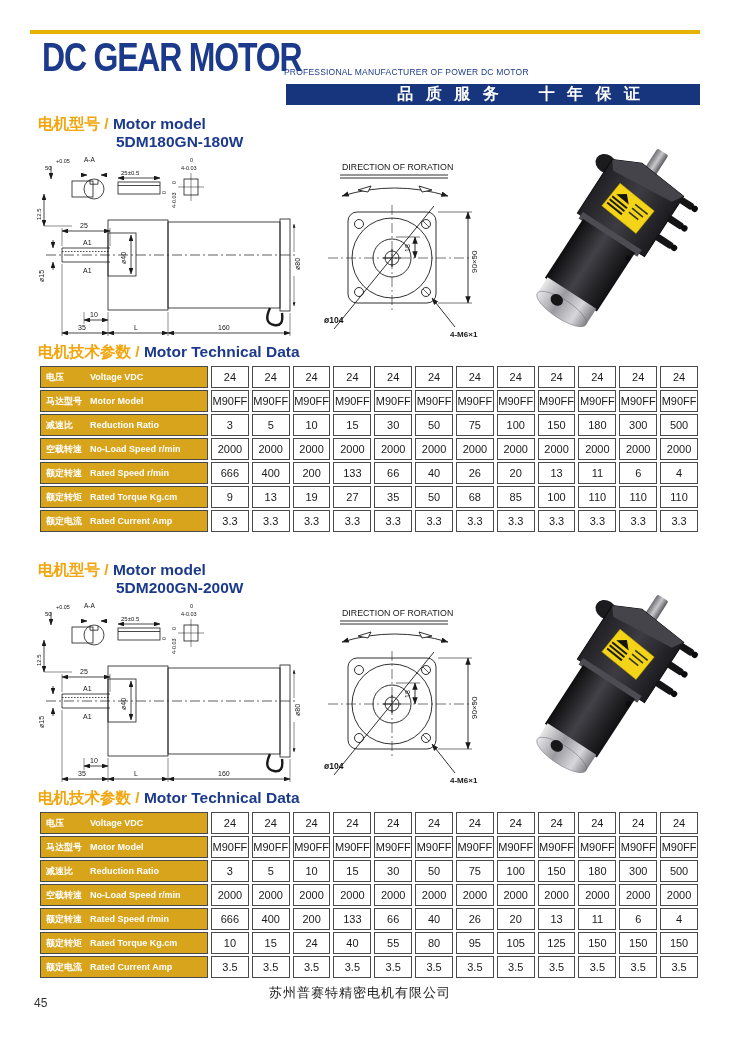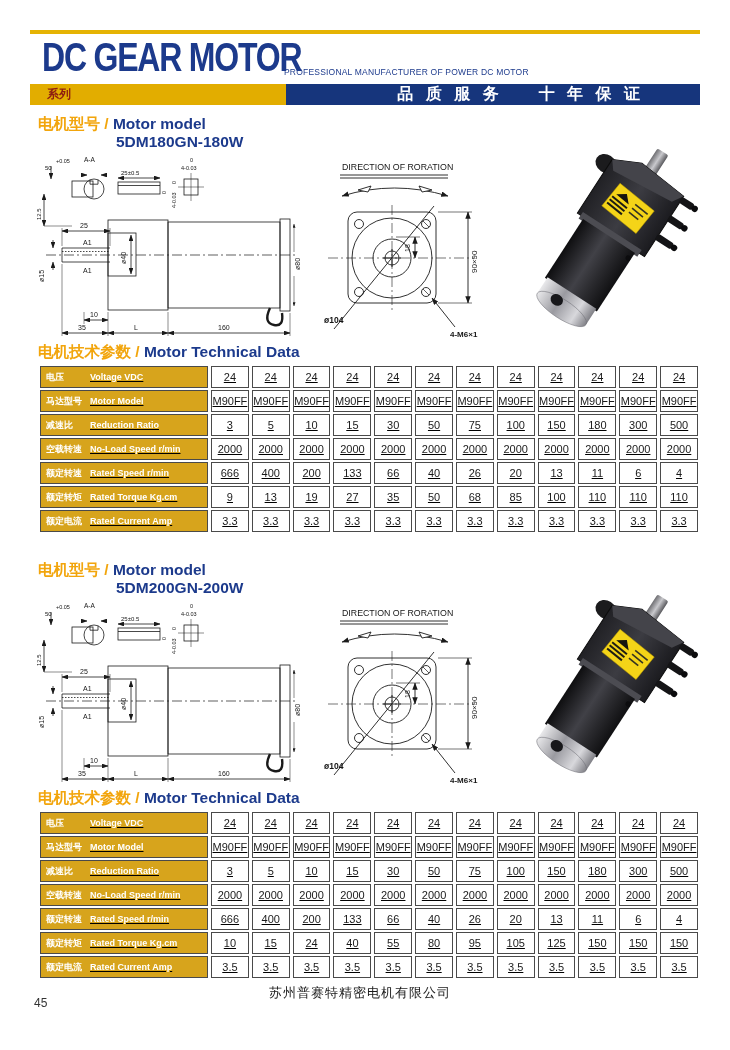--- a/index.html
+++ b/index.html
@@ -24,43 +24,40 @@
   .model-heading{top:2px;} .tech-heading{top:230px;}
   .hz{color:#f2a50c;} .he{color:#1c3a8c;}
   .model-number{position:absolute;left:86px;top:21px;font-size:15.5px;font-weight:bold;color:#1c3a8c;white-space:nowrap;}
   .drawings-slot{position:absolute;left:0;top:0;width:670px;height:232px;}
   .svg-side{position:absolute;left:2px;top:40px;}
   .svg-front{position:absolute;left:292px;top:37px;}
   .svg-photo{position:absolute;left:474px;top:24px;}
   svg text{font-family:"Liberation Sans",sans-serif;fill:#161616;}
   
   .data-table{position:absolute;left:7px;top:252px;width:664px;border-collapse:separate;
-              border-spacing:3px 2px;table-layout:fixed;text-decoration:underline;}
+              border-spacing:3px 2px;table-layout:fixed;}
   .data-table th.label-cell{background:#d7a41c;border:1px solid #4a4a4a;height:20px;text-align:left;
               color:#fff;font-size:9px;font-weight:bold;padding:0 0 0 5px;white-space:nowrap;overflow:hidden;}
   .label-zh{display:inline-block;width:44px;}
   .data-table td.value-cell{background:#fff;border:1px solid #4a4a4a;text-align:center;
               font-size:11px;color:#1a1a1a;height:20px;padding:0;white-space:nowrap;}
   
   .page-num{position:absolute;left:34px;top:996px;font-size:12px;color:#333;text-align:right;}
   .company-zh{position:absolute;left:0;top:984px;width:720px;text-align:center;
               font-family:"Liberation Serif",serif;font-weight:normal;font-size:13px;color:#1a1a1a;letter-spacing:1px;}
   .company-en{position:absolute;left:0;top:999px;width:730px;text-align:center;font-size:14.5px;color:#222;}
 </style>
 </head>
 <body>
 
 <div class="page">
 
   <div class="top-rule"></div>
   <div class="brand">DC GEAR MOTOR</div>
   <div class="tagline-en">PROFESSIONAL MANUFACTURER OF POWER DC MOTOR</div>
-  <div class="series-bar">
-    <div class="series-label">系列</div>
-  </div>
   <div class="quality-bar">
     <span>品 质 服 务</span>
     <span>十 年 保 证</span>
   </div>
 
   <div class="section" id="section-0">
     <div class="drawings-slot">
 
   <svg class="svg-side" width="272" height="192" viewBox="0 0 272 192">
     <defs>

